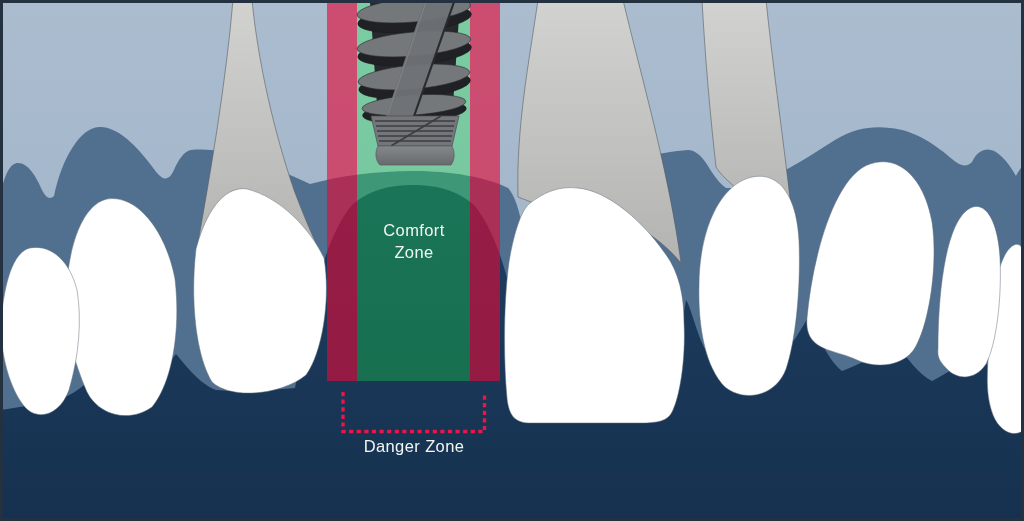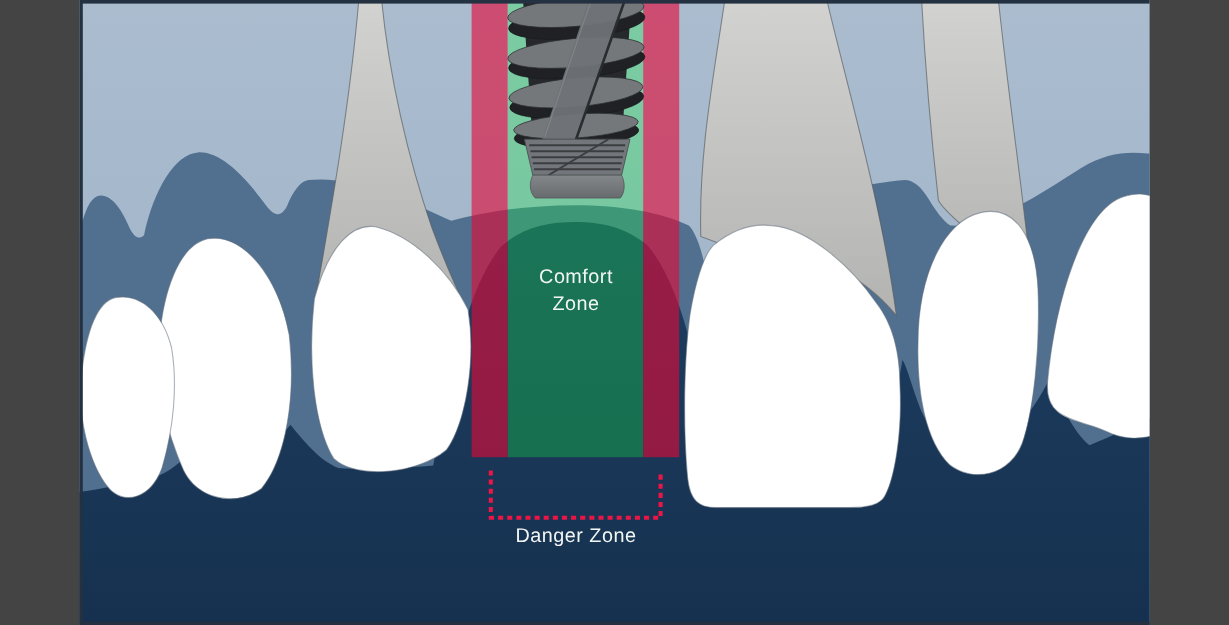--- a/index.html
+++ b/index.html
@@ -1,17 +1,17 @@
 <!DOCTYPE html>
 <html><head>
 <meta charset="utf-8">
 <title>Diagram</title>
 <style>
   html,body{margin:0;padding:0;background:#444;}
-  #stage{width:892px;height:521px;position:relative;margin:0 auto;overflow:hidden;
+  #stage{width:1024px;height:521px;position:relative;margin:0 auto;overflow:hidden;
          font-family:"Liberation Sans",sans-serif;}
   svg{display:block;}
   .tooth{fill:#ffffff;stroke:rgba(96,110,124,0.55);stroke-width:0.9;}
   .root{fill:url(#rootGrad);stroke:rgba(86,90,94,0.65);stroke-width:0.9;}
   .zone-label{fill:#F2F6F3;font-family:"Liberation Sans",sans-serif;
               font-size:16.5px;letter-spacing:0.4px;}
   .blade-dark{fill:#1F2124;stroke:#17191b;stroke-width:0.5;}
   .blade-top{fill:#75787B;stroke:#2a2c2f;stroke-width:0.6;}
   .rib-line{stroke:#3B3E41;stroke-width:1.6;fill:none;}
 </style>

